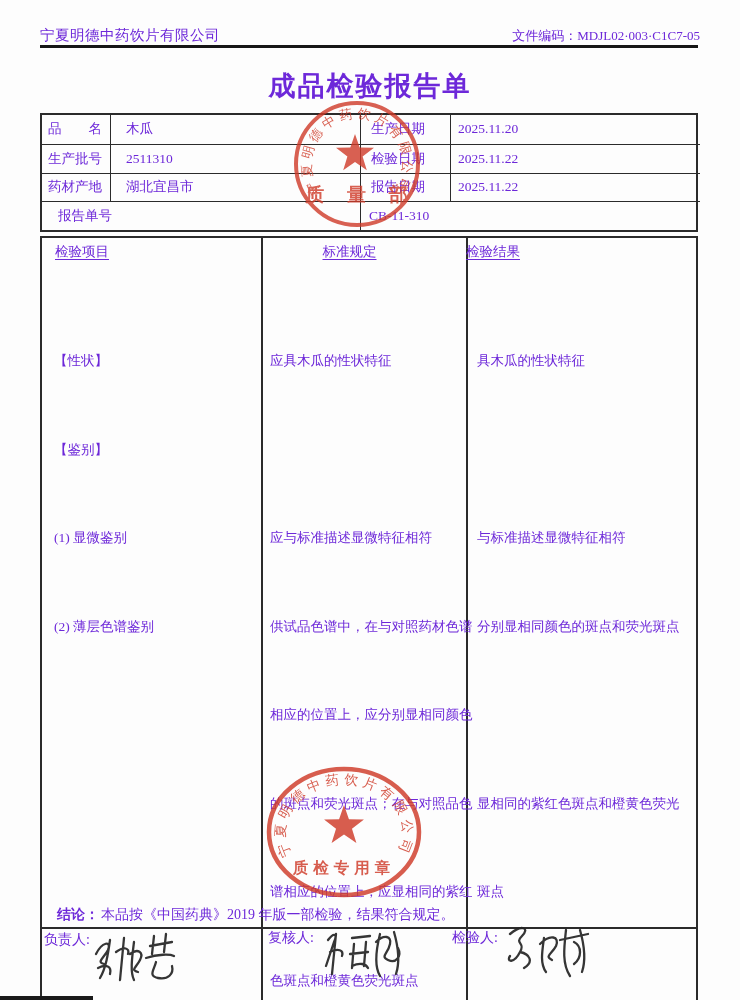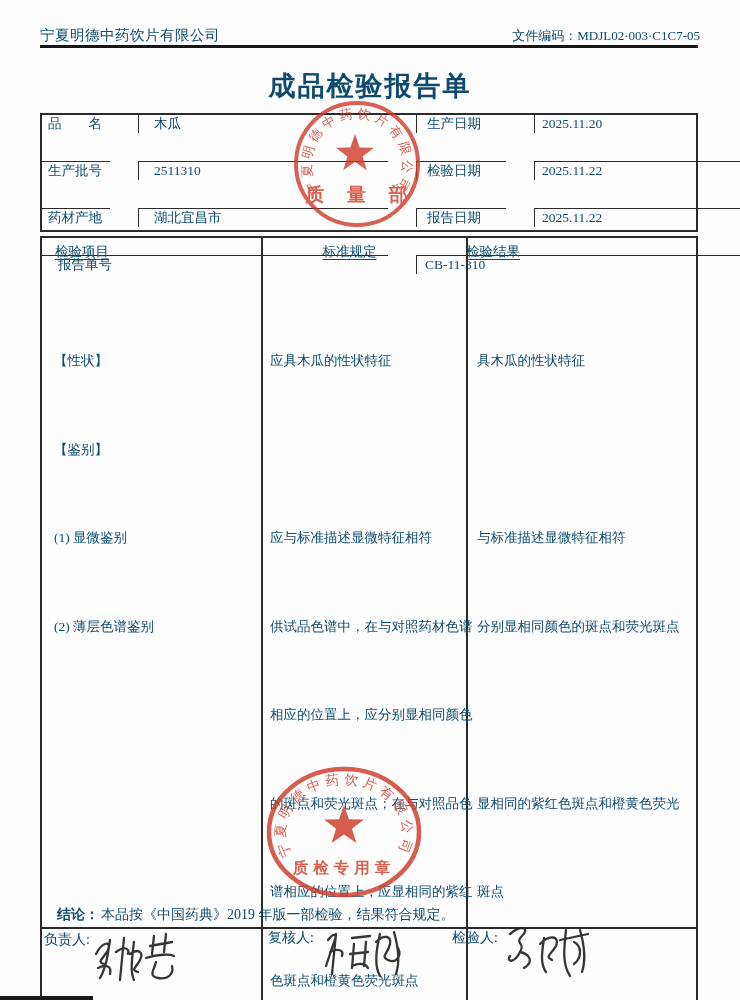--- a/index.html
+++ b/index.html
@@ -1,34 +1,33 @@
 <!DOCTYPE html>
 <html><head>
 <meta charset="utf-8">
 <style>
   html,body{margin:0;padding:0;background:#e8e8e8;}
   .page{
     position:relative;width:740px;height:1000px;background:#fdfdfd;
-    font-family:"Liberation Serif","DejaVu Serif",serif;color:#0c4a6e;
+    font-family:"Liberation Serif","DejaVu Serif",serif;color:#6d28d9;
     overflow:hidden;margin:0 auto;
   }
   .abs{position:absolute;}
   
   .company{left:40px;top:26px;font-size:14.5px;letter-spacing:.5px;}
   .doccode{right:40px;top:27px;font-size:13px;}
   .hrule{left:40px;top:45px;width:658px;height:2.5px;background:#161616;}
   .title{left:0;top:68px;width:740px;text-align:center;font-size:27px;font-weight:bold;
          letter-spacing:2px;font-family:"Liberation Sans","DejaVu Sans",sans-serif;}
   
   .info-table{
     left:40px;top:113px;width:658px;height:119px;box-sizing:border-box;
     border:2px solid #2b2b2b;display:grid;
     grid-template-columns:68px 250px 90px 250px;grid-template-rows:1fr 1fr 1fr 1fr;
     font-size:13.5px;
-    gap:28px;
   }
   .ic{display:flex;align-items:center;box-sizing:border-box;border-top:1.5px solid #2b2b2b;border-left:1.5px solid #2b2b2b;padding-left:6px;white-space:nowrap;}
   .ic.r1{border-top:none;}
   .ic.c1{border-left:none;}
   .ic.val{padding-left:15px;}
   .ic.lab2{padding-left:10px;}
   .ic.val2{padding-left:7px;}
   .ic.span12{grid-column:1/3;border-left:none;padding-left:16px;}
   .ic.span34{grid-column:3/5;padding-left:8px;}
   

